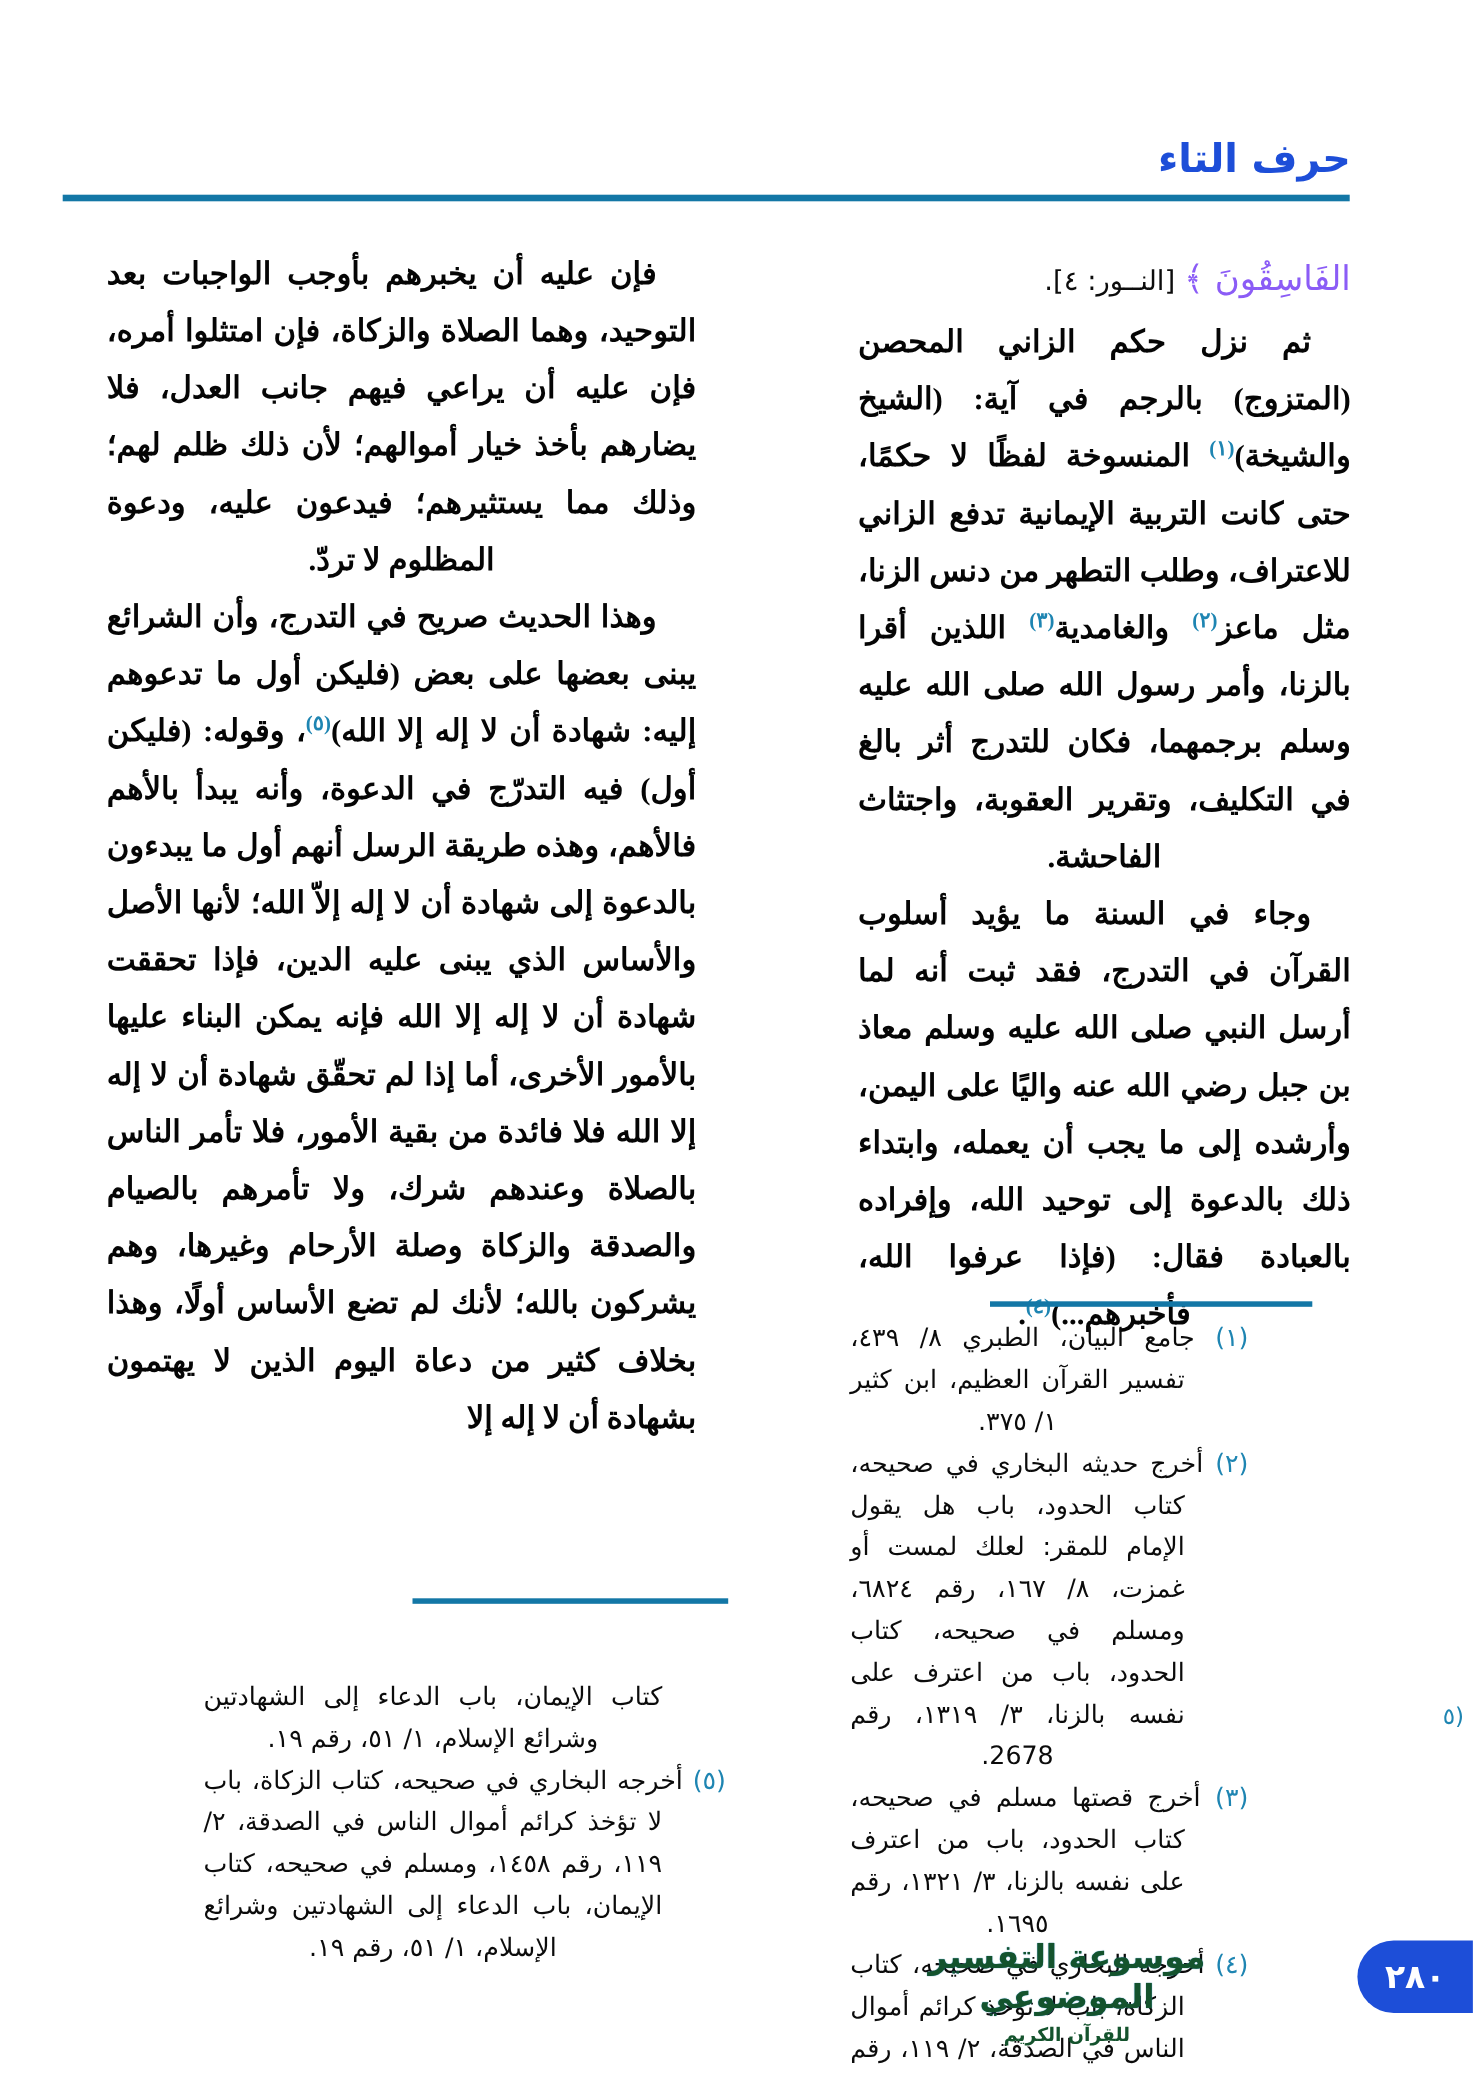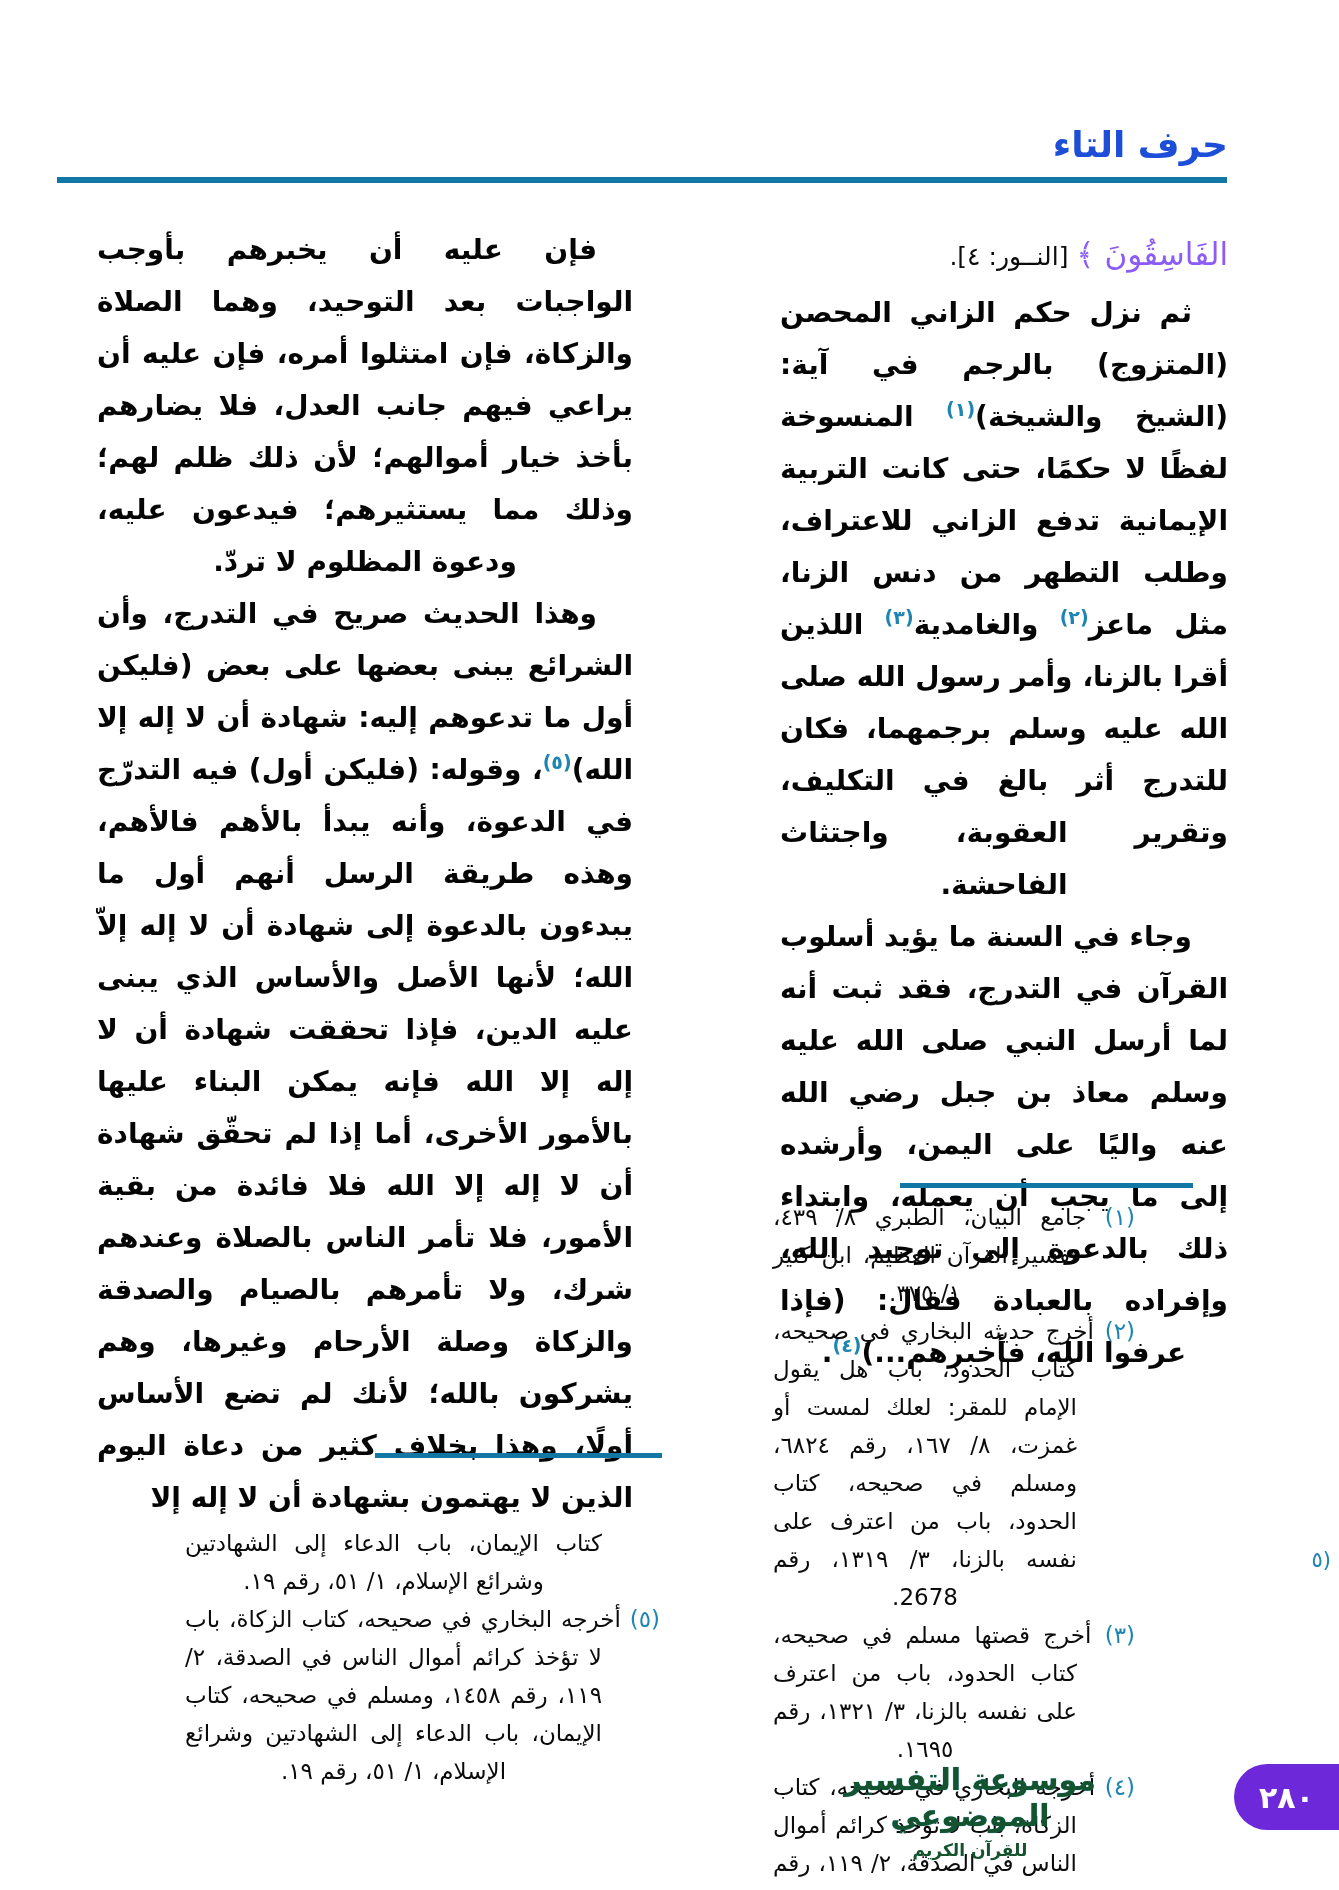--- a/index.html
+++ b/index.html
@@ -14,21 +14,21 @@
   .header-rule{
     position:absolute;top:177px;left:57px;width:1170px;height:6px;background:#1377A6;
   }
   .col{position:absolute;direction:rtl;text-align:justify;}
   .col-right{top:224px;right:111px;width:448px;}
   .col-left{top:224px;left:97px;width:536px;}
   .main-text{font-size:28px;font-weight:bold;line-height:52px;color:#050505;}
   .verse-line{direction:rtl;text-align:right;line-height:60px;white-space:nowrap;}
   .seg-quran{color:#8b5cf6;font-weight:normal;font-size:31px;}
   .seg-ref{font-weight:normal;font-size:25px;color:#0c0c0c;}
-  .para{text-align:justify;margin:0;}
+  .para{text-align:justify;margin:0;font-family:Liberation Serif, serif;}
   .p-indent{text-indent:36px;}
   .p-center-last{text-align-last:center;}
   .seg-marker{
     color:#1E85B2;font-size:0.68em;vertical-align:super;line-height:1;font-weight:bold;
   }
   .fn-sep{position:absolute;height:5px;background:#1377A6;}
   .fn-sep-right{top:1183px;right:146px;width:293px;}
   .fn-sep-left{top:1453px;right:677px;width:287px;}
   .fn-block{
     position:absolute;direction:rtl;font-size:23px;line-height:38px;
@@ -39,21 +39,21 @@
   .footnote{text-align:justify;padding-right:58px;text-indent:-58px;}
   .footnote.no-marker{text-indent:0;margin-top:48px;}
   .fn-marker{color:#1E85B2;}
   .footer-logo{
     position:absolute;top:1762px;right:204px;width:330px;text-align:center;
     color:#14532d;direction:rtl;
   }
   .logo-line1{font-size:30px;font-weight:bold;line-height:36px;text-shadow:0 0 1px #1377A6;}
   .logo-line2{font-size:17px;font-weight:bold;margin-top:6px;}
   .page-badge{
-    position:absolute;top:1764px;right:0;width:105px;height:66px;background:#6d28d9;
+    position:absolute;top:1764px;right:0;width:105px;height:66px;background:#1d4ed8;
     border-radius:33px 0 0 33px;display:flex;align-items:center;justify-content:center;
   }
   .badge-num{color:#ffffff;font-size:30px;font-weight:bold;letter-spacing:3px;direction:rtl;}
   .margin-stray{
     position:absolute;top:1548px;right:8px;color:#1E85B2;font-size:21px;direction:rtl;
   }
 </style>
 </head>
 <body>
 

